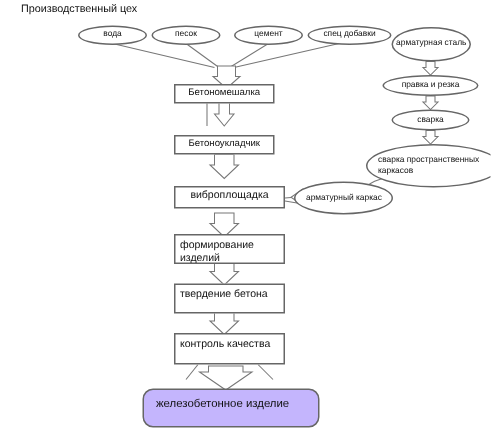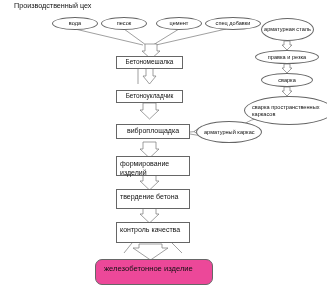--- a/index.html
+++ b/index.html
@@ -41,21 +41,21 @@
     line-height:7px;
     display:flex;align-items:center;justify-content:center;
     text-align:center;
     color:#111;
   }
   .ell.left{justify-content:flex-start;text-align:left;padding-left:7px;}
 
   
   .term{
     border:1px solid #666666;
-    background:#ec4899;
+    background:#c4b5fd;
     border-radius:7px;
     font-size:7.6px;
     line-height:11px;
     padding:3px 8px;
     color:#111;
   }
 </style>
 </head>
 <body>
 

